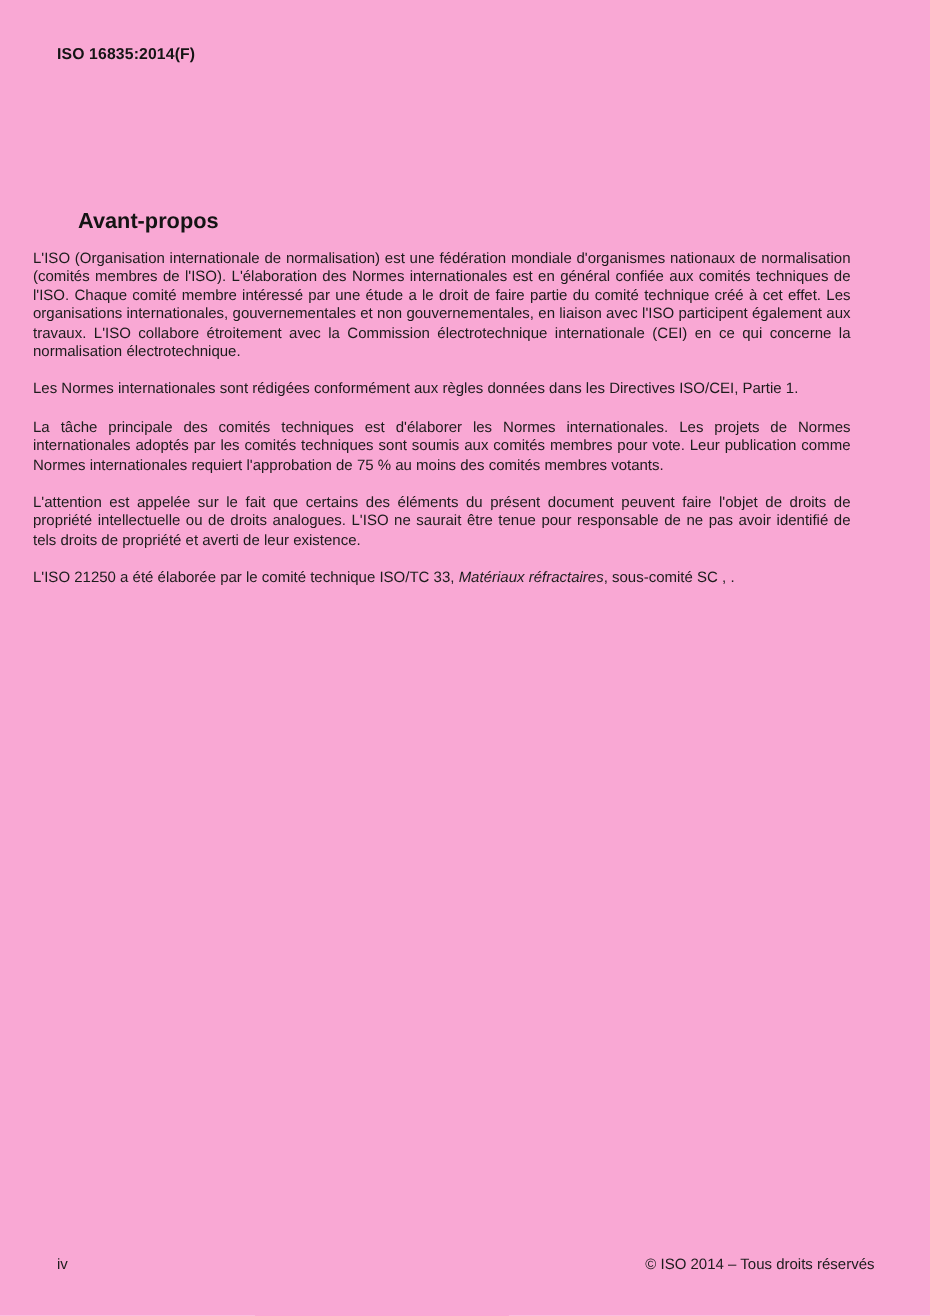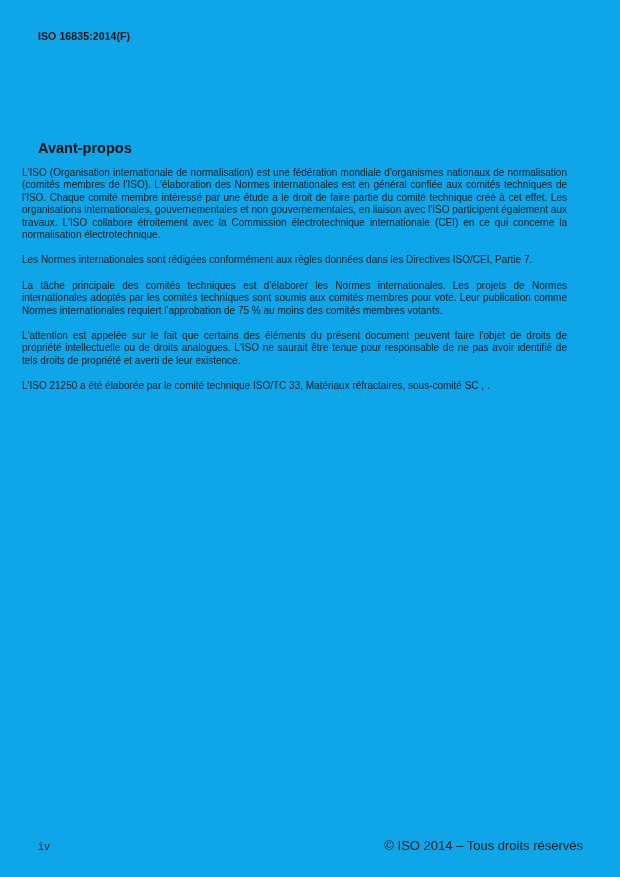--- a/index.html
+++ b/index.html
@@ -11,36 +11,36 @@
     height: 877px;
     background: #ffffff;
     font-family: "Liberation Sans", sans-serif;
     color: #1c1c1c;
     position: relative;
     overflow: hidden;
   }
   .page {
     position: absolute;
     inset: 0;
-    background: #0ea5e9;
+    background: #f9a8d4;
     padding-left: 48px;
   }
   .doc-ref {
     position: absolute;
     top: 30px;
     left: 38px;
     font-size: 10.5px;
     font-weight: bold;
     letter-spacing: 0.1px;
     color: #141414;
   }
   .section-title {
     position: absolute;
     top: 130px;
-    left: 38px;
+    left: 52px;
     font-size: 14.5px;
     font-weight: bold;
     color: #141414;
   }
   .body-content {
     position: absolute;
     top: 167px;
     left: 22px;
     width: 545px;
   }
@@ -48,52 +48,52 @@
     margin: 0 0 13px 0;
     font-size: 10px;
     line-height: 12.4px;
     text-align: justify;
     color: #1c1c1c;
   }
   .para.last {
     text-align: left;
   }
   .italic {
+    font-style: italic;
   }
   .footer {
     position: absolute;
     left: 38px;
     right: 37px;
     top: 838px;
     display: flex;
     justify-content: space-between;
     align-items: baseline;
   }
   .page-number {
     font-size: 10px;
     color: #1c1c1c;
-    font-family: Liberation Mono, monospace;
   }
   .copyright {
-    font-size: 13px;
+    font-size: 10px;
     color: #1c1c1c;
   }
 </style>
 </head>
 <body>
 
 <div class="page">
 
   <div class="doc-ref">ISO 16835:2014(F)</div>
 
   <h1 class="section-title">Avant-propos</h1>
 
   <div class="body-content">
     <p class="para">L'ISO (Organisation internationale de normalisation) est une fédération mondiale d'organismes nationaux de normalisation (comités membres de l'ISO). L'élaboration des Normes internationales est en général confiée aux comités techniques de l'ISO. Chaque comité membre intéressé par une étude a le droit de faire partie du comité technique créé à cet effet. Les organisations internationales, gouvernementales et non gouvernementales, en liaison avec l'ISO participent également aux travaux. L'ISO collabore étroitement avec la Commission électrotechnique internationale (CEI) en ce qui concerne la normalisation électrotechnique.</p>
-    <p class="para">Les Normes internationales sont rédigées conformément aux règles données dans les Directives ISO/CEI, Partie 7.</p>
+    <p class="para">Les Normes internationales sont rédigées conformément aux règles données dans les Directives ISO/CEI, Partie 1.</p>
     <p class="para">La tâche principale des comités techniques est d'élaborer les Normes internationales. Les projets de Normes internationales adoptés par les comités techniques sont soumis aux comités membres pour vote. Leur publication comme Normes internationales requiert l'approbation de 75 % au moins des comités membres votants.</p>
     <p class="para">L'attention est appelée sur le fait que certains des éléments du présent document peuvent faire l'objet de droits de propriété intellectuelle ou de droits analogues. L'ISO ne saurait être tenue pour responsable de ne pas avoir identifié de tels droits de propriété et averti de leur existence.</p>
     <p class="para last"><span>L'ISO 21250 a été élaborée par le comité technique ISO/TC 33, </span><span class="italic">Matériaux réfractaires</span><span>, sous-comité SC , .</span></p>
   </div>
 
   <div class="footer">
     <span class="page-number">iv</span>
     <span class="copyright">© ISO 2014 – Tous droits réservés</span>
   </div>
 

